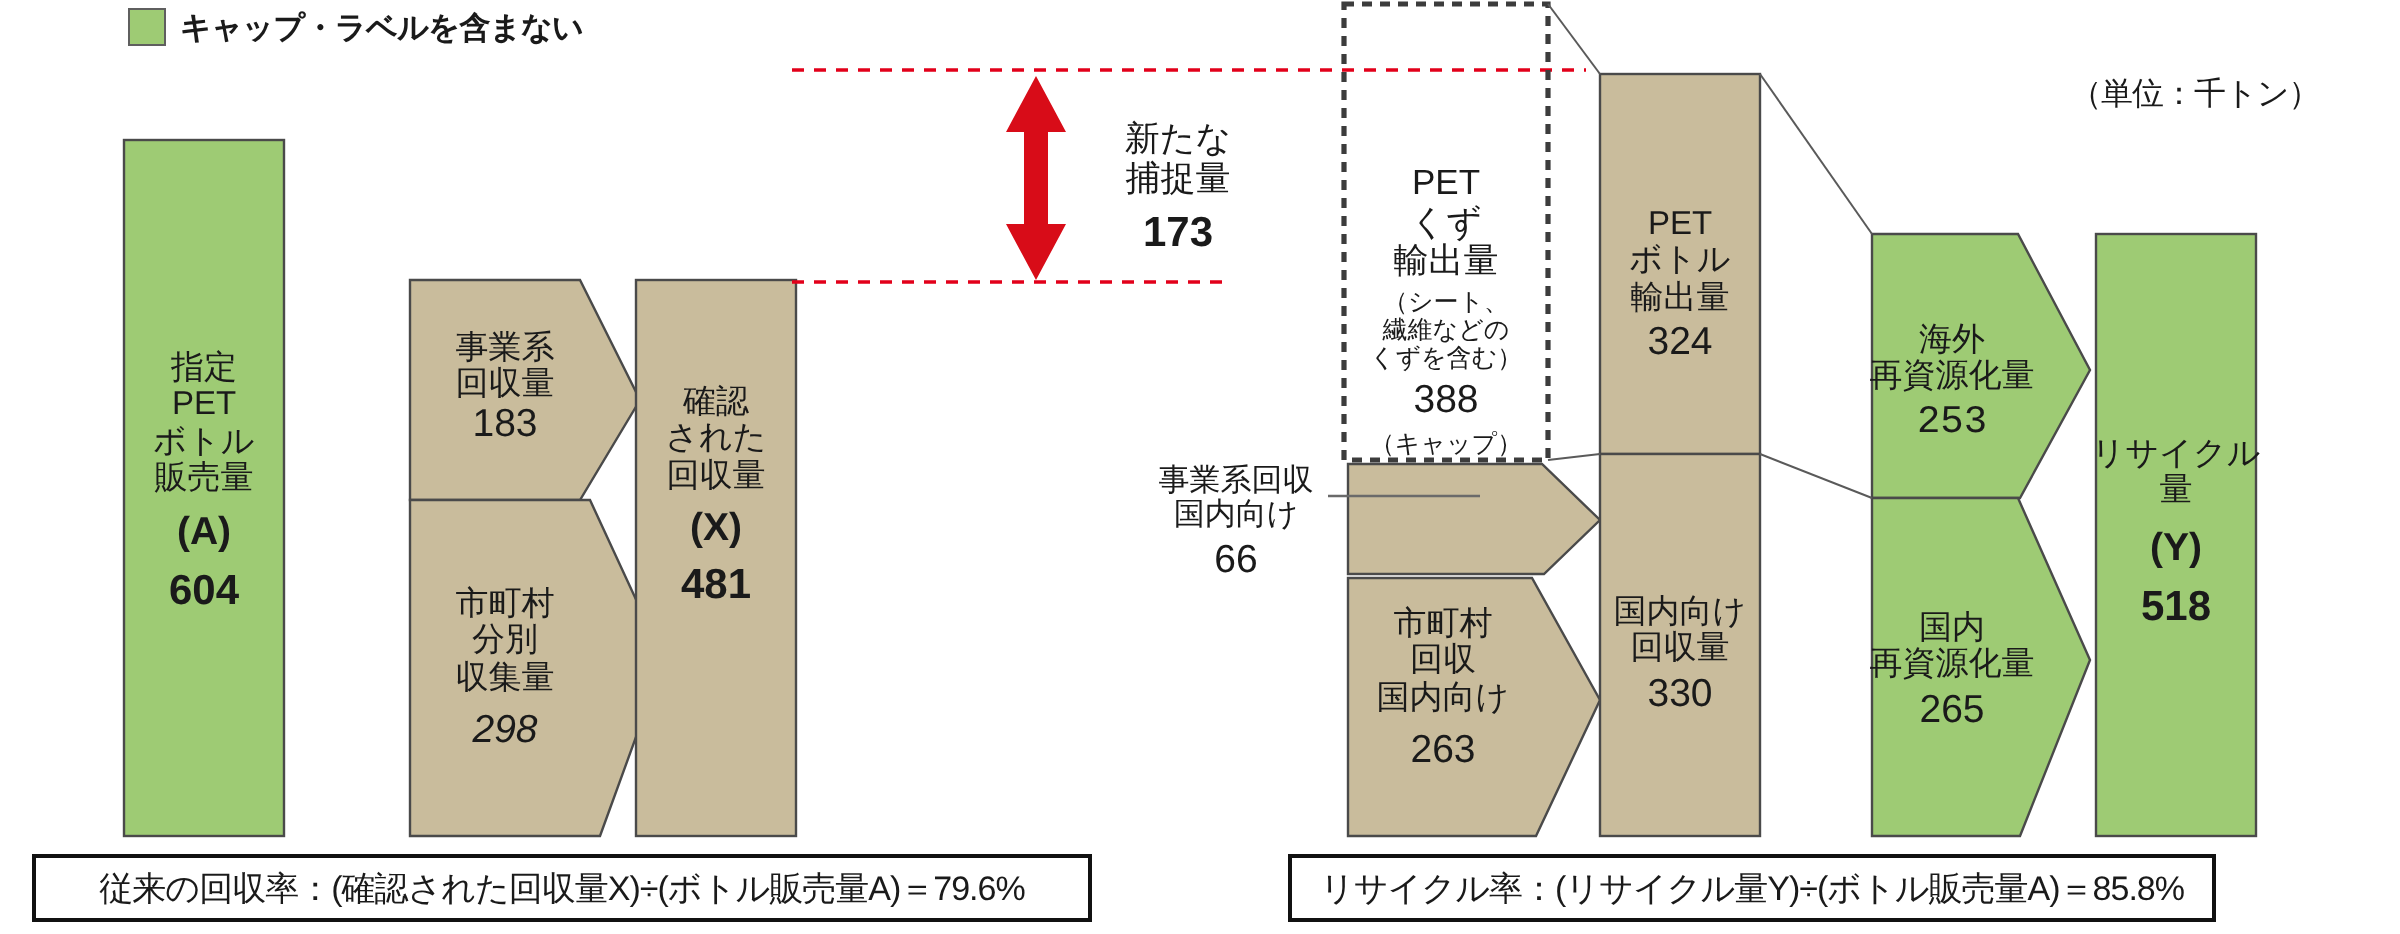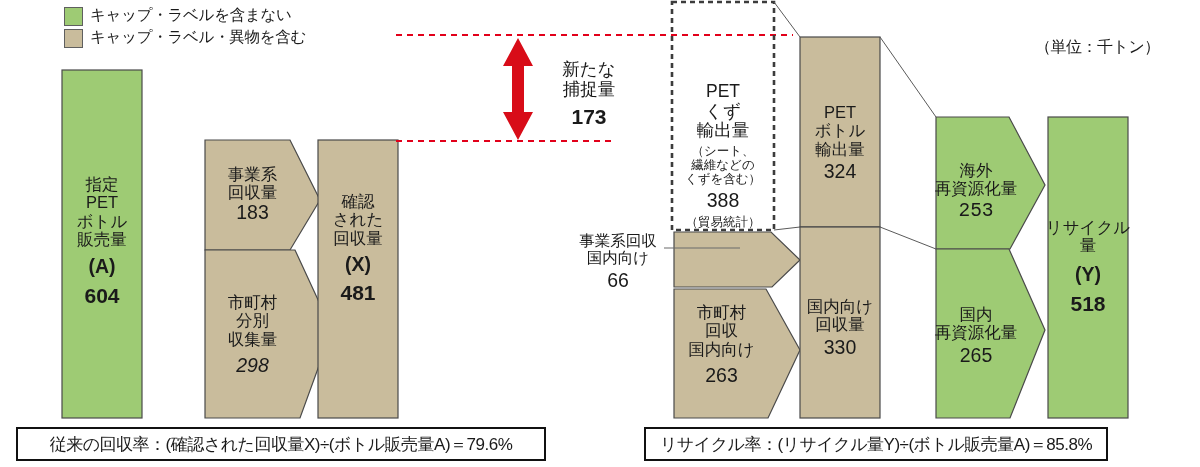--- a/index.html
+++ b/index.html
@@ -9,21 +9,21 @@
     background:#ffffff;
     font-family:"Liberation Sans","DejaVu Sans",sans-serif;
     color:#1a1a1a;
     overflow:hidden;
     position:relative;
   }
   #root{position:relative;width:1200px;height:467px;}
 
   
   .legend{position:absolute;left:64px;top:4px;}
-  .legend-row{display:flex;align-items:flex-end;height:22px;}
+  .legend-row{display:flex;align-items:flex-start;height:22px;font-weight:bold;}
   .legend-swatch{
     width:19px;height:19px;border:1px solid #5f5f5f;box-sizing:border-box;margin-right:7px;
   }
   .legend-label{font-size:15.5px;letter-spacing:-0.3px;white-space:nowrap;}
 
   
   svg#flow{position:absolute;left:0;top:0;width:1200px;height:467px;}
   .shp{stroke:#4a4a4a;stroke-width:1.2;}
   .green{fill:#9ecb74;}
   .tan{fill:#c9bc9c;}
@@ -58,24 +58,20 @@
 </head>
 <body>
 
 <div id="root">
 
   <div class="legend">
     <div class="legend-row">
       <span class="legend-swatch" style="background:#9ecb74;"></span>
       <span class="legend-label">キャップ・ラベルを含まない</span>
     </div>
-    <div class="legend-row">
-      <span class="legend-swatch" style="background:#c9bc9c;"></span>
-      <span class="legend-label">キャップ・ラベル・異物を含む</span>
-    </div>
   </div>
 
   <svg id="flow" viewBox="0 0 1200 467">
 
     <rect class="shp green" x="62" y="70" width="80" height="348"></rect>
 
     <polygon class="shp tan" points="205,140 290,140 320,200 290,250 205,250"></polygon>
 
     <polygon class="shp tan" points="205,250 295,250 332,330 300,418 205,418"></polygon>
 
@@ -152,21 +148,21 @@
   </div>
 
   <div class="tbl" style="left:672px;top:82px;width:102px;">
     <span class="ln s17">PET</span>
     <span class="ln s17">くず</span>
     <span class="ln s17">輸出量</span>
     <span class="ln s12" style="margin-top:3px;">（シート、</span>
     <span class="ln s12">繊維などの</span>
     <span class="ln s12">くずを含む）</span>
     <span class="ln s19" style="margin-top:4px;">388</span>
-    <span class="ln s12" style="margin-top:3px;">（貿易統計）</span>
+    <span class="ln s12" style="margin-top:3px;">（キャップ）</span>
   </div>
 
   <div class="tbl" style="left:563px;top:232px;width:110px;text-align:center;">
     <span class="ln s15">事業系回収</span>
     <span class="ln s15">国内向け</span>
     <span class="ln s19" style="margin-top:3px;">66</span>
   </div>
 
   <div class="tbl" style="left:674px;top:303px;width:95px;">
     <span class="ln s16">市町村</span>

